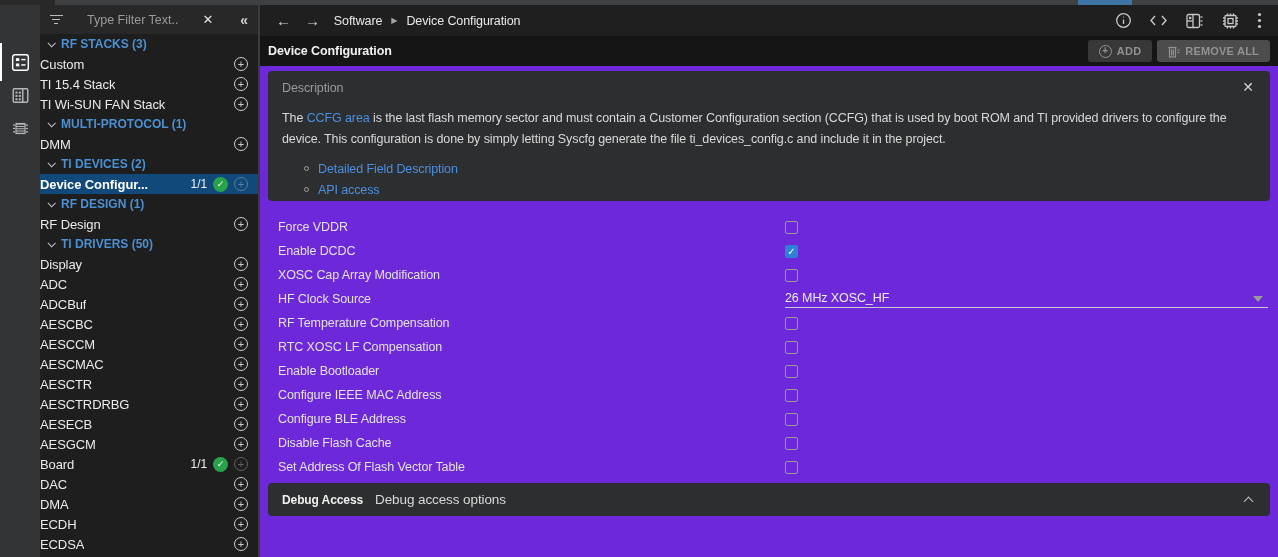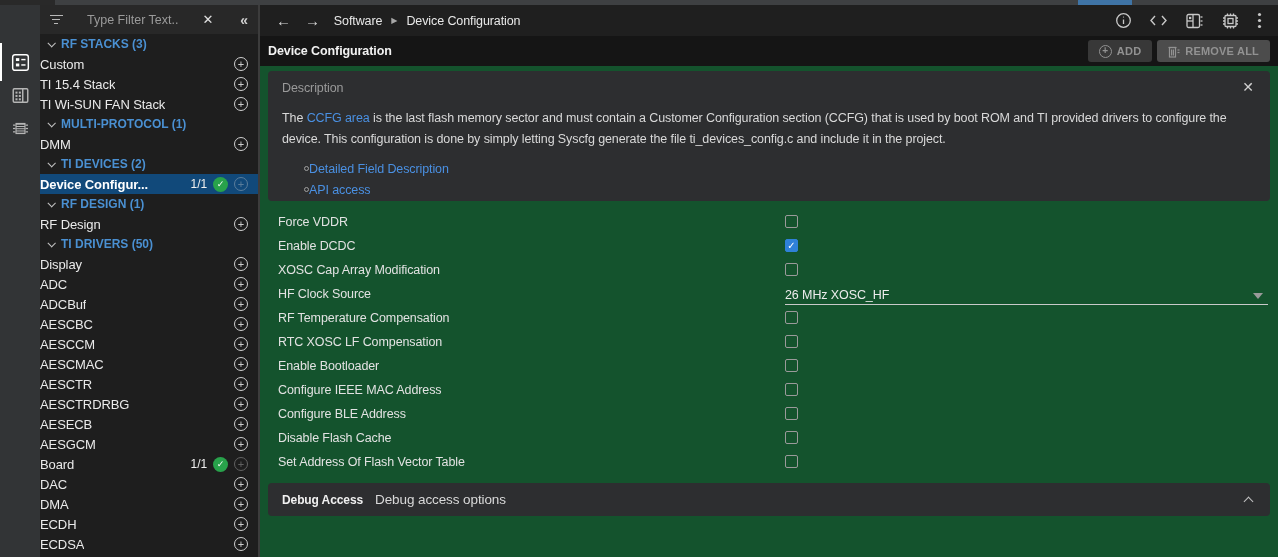--- a/index.html
+++ b/index.html
@@ -56,33 +56,33 @@
   .tb-icon{ cursor:pointer; display:flex; align-items:center; justify-content:center; }
   .title-bar{ height:30px; background:#151515; display:flex; align-items:center; padding:0 8px 0 8px; }
   .page-title{ font-weight:bold; font-size:12.5px; color:#f2f2f2; }
   .title-spacer{ flex:1; }
   .btn{ height:22px; border-radius:3px; display:flex; align-items:center; gap:5px; padding:0 11px; font-size:11px; font-weight:bold;
         color:#929292; cursor:pointer; border:none; font-family:inherit; letter-spacing:0.2px; }
   .btn-add{ background:#383838; margin-right:5px; }
   .btn-remove{ background:#4c4c4c; }
   .circle-plus{ width:13px; height:13px; border-radius:50%; border:1.4px solid #929292; display:flex; align-items:center; justify-content:center;
                 font-size:10px; line-height:1; font-weight:bold; }
-  .content{ position:absolute; left:0; top:61px; right:0; bottom:0; background:#14532d; padding-top:5px; }
+  .content{ position:absolute; left:0; top:61px; right:0; bottom:0; background:#6d28d9; padding-top:5px; }
   
   .desc-card{ position:relative; margin:0 8px; height:130px; background:#2d2e30; border-radius:4px; padding:10px 16px 0 14px; }
   .desc-title{ color:#9a9a9a; font-size:12.5px; }
   .desc-close{ position:absolute; top:8px; right:16px; color:#d0d0d0; font-size:14px; cursor:pointer; }
   .desc-body{ margin-top:13px; color:#d9d9d9; font-size:12.5px; line-height:21px; max-width:990px; }
   .link{ color:#4a90e2; cursor:pointer; }
   .desc-links{ margin-top:8px; }
-  .desc-link-row{ display:flex; align-items:center; height:21px; padding-left:22px; }
+  .desc-link-row{ display:flex; align-items:center; gap:9px; height:21px; padding-left:22px; }
   .bullet{ width:5px; height:5px; border:1.2px solid #a0a0a0; border-radius:50%; flex:none; }
   
   .form{ margin-top:14px; }
-  .frow{ height:24px; display:flex; padding-left:18px; }
+  .frow{ height:24px; display:flex; align-items:center; padding-left:18px; }
   .flabel{ width:507px; color:#e2e2e2; font-size:12.5px; flex:none; }
   .cb{ width:13px; height:13px; border:1.6px solid #9a9a9a; border-radius:2px; cursor:pointer;
        display:flex; align-items:center; justify-content:center; }
   .cb.checked{ background:#2f81d7; border-color:#2f81d7; color:#fff; font-size:10px; font-weight:bold; }
   .sel-field{ position:relative; width:483px; border-bottom:1px solid #c9c9c9; height:18px; display:flex; align-items:flex-end; cursor:pointer; }
   .sel-value{ color:#ececec; font-size:12.5px; padding-bottom:2px; }
   .sel-arrow{ position:absolute; right:5px; bottom:5px; width:0; height:0;
               border-left:5px solid transparent; border-right:5px solid transparent; border-top:6px solid #9a9a9a; }
   
   .debug-bar{ position:relative; margin:4px 8px 0 8px; height:33px; background:#2d2e30; border-radius:4px;

